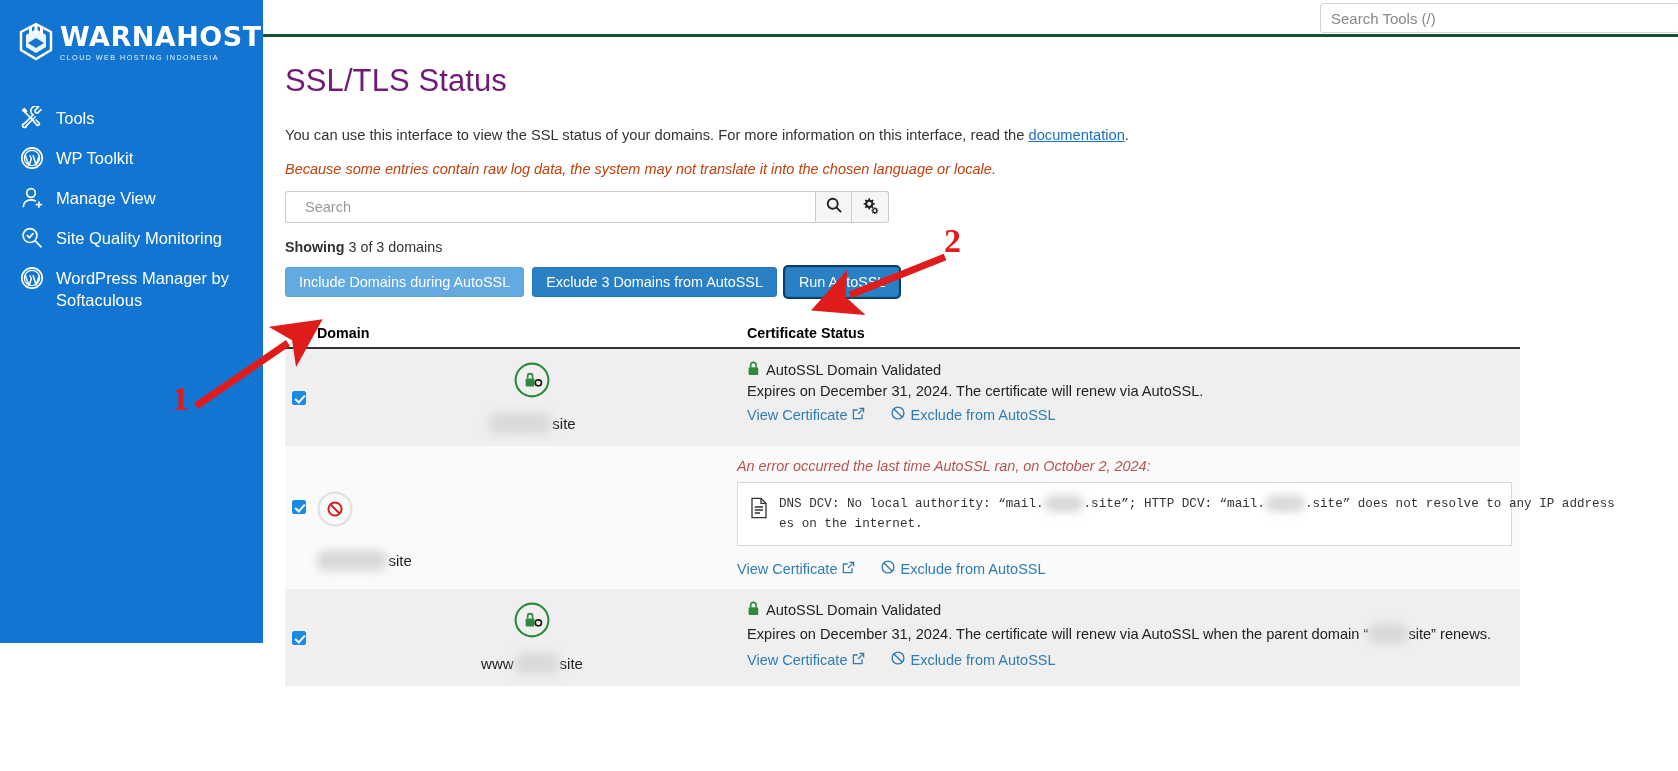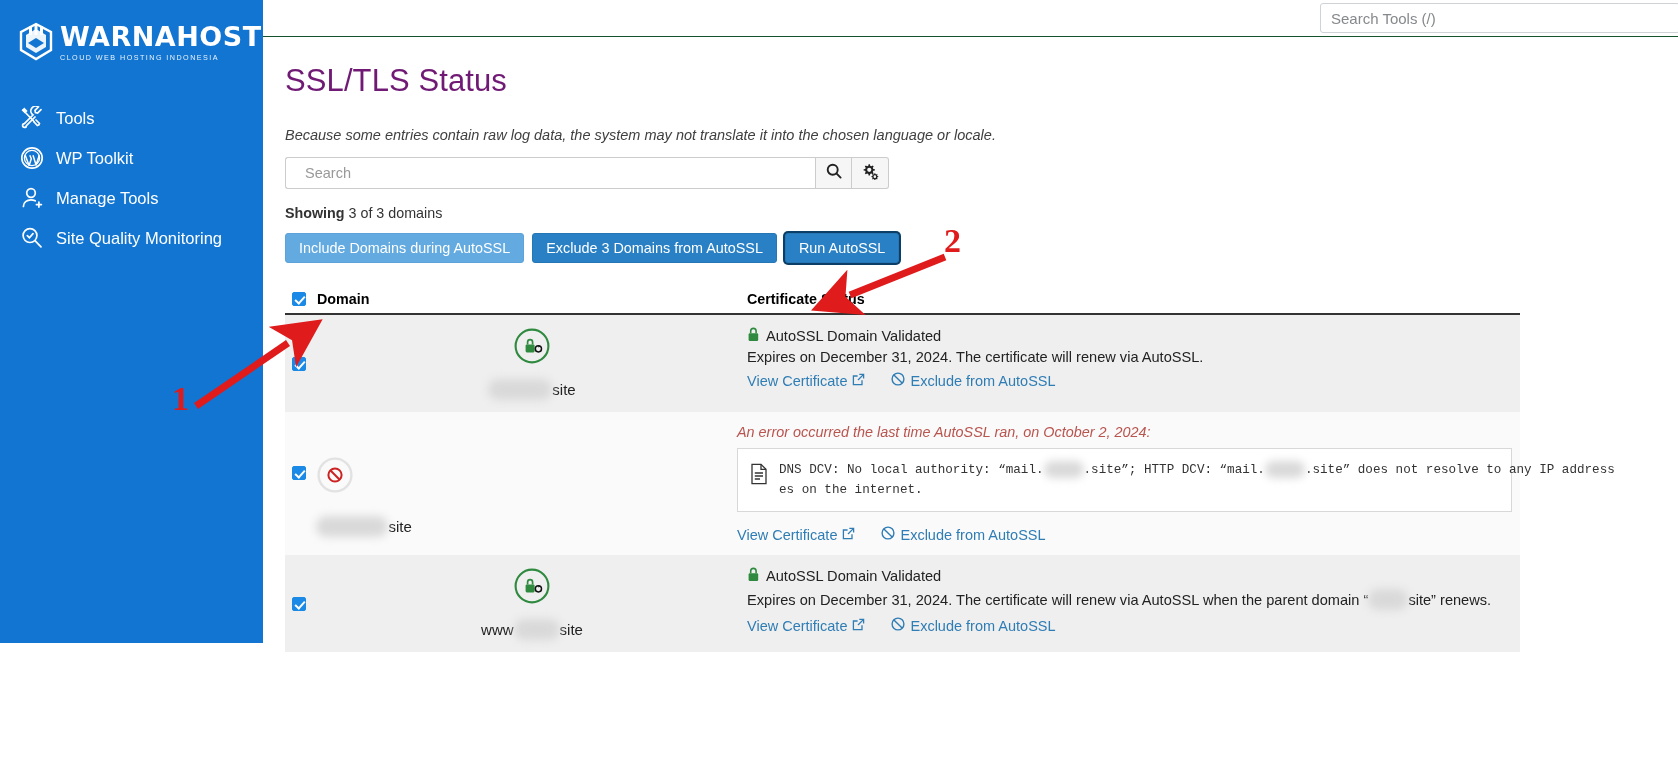--- a/index.html
+++ b/index.html
@@ -40,21 +40,21 @@
     font-size: 16.5px; color: #ffffff; cursor: pointer;
     line-height: 22px;
   }
   .nav-ico { width: 24px; height: 24px; flex: none; display:block; }
   .nav-label { padding-top: 1px; max-width: 200px; }
 
   
   #main { flex: 1; height: 771px; background: #ffffff; position: relative; overflow: hidden; }
   #topbar {
     height: 37px; width: 100%;
-    border-bottom: 1px solid #14532d;
+    border-bottom: 3px solid #14532d;
     background: #fff;
     display: flex; align-items: center; justify-content: flex-end;
     padding-right: 0px;
     position: relative;
   }
   #search-tools {
     width: 360px; height: 30px;
     border: 1px solid #cfd3d7; border-radius: 3px;
     font-size: 15px; color: #6d7377;
     padding: 0 10px;
@@ -65,21 +65,21 @@
   }
   #search-tools::placeholder { color: #86898c; }
 
   #content { padding: 26px 0 0 22px; position: relative; }
   h1#page-title {
     font-size: 31px; font-weight: normal; color: #701a75; margin: 0 0 28px 0;
     letter-spacing: 0.1px;
   }
   .intro { font-size: 14.7px; color: #333; margin: 0 0 18px 0; }
   .intro a { color: #1a6ebd; text-decoration: underline; }
-  .note { font-size: 14.5px; color: #404040; font-style: italic; margin: 0 0 14px 0; }
+  .note { font-size: 14.5px; color: #c2410c; font-style: italic; margin: 0 0 14px 0; }
 
   .search-group { display: flex; width: 604px; height: 32px; margin-bottom: 16px; }
   .search-group input {
     flex: 1; height: 32px; border: 1px solid #ccc; border-right: none;
     border-radius: 3px 0 0 3px; padding: 0 19px; font-size: 14.5px; color: #555;
     outline: none; font-family: "Liberation Sans", sans-serif; background:#fff;
   }
   .search-group input::placeholder { color: #999; }
   .sbtn {
     width: 37px; height: 32px; border: 1px solid #ccc; background: #f6f6f6;
@@ -214,48 +214,61 @@
       </div>
 
       <div class="nav-item">
         <span class="nav-ico">
           <svg width="24" height="24" viewBox="0 0 24 24" fill="none" stroke="#fff" stroke-width="1.7" stroke-linecap="round">
             <circle cx="11" cy="7" r="4.3"></circle>
             <path d="M3.4 20.4 C3.4 16.4 6.8 13.8 11 13.8 C12.6 13.8 14 14.2 15.2 14.8"></path>
             <path d="M16.4 18.6 L21.4 18.6 M18.9 16.1 L18.9 21.1"></path>
           </svg>
         </span>
-        <span class="nav-label">Manage Tools</span>
+        <span class="nav-label">Manage View</span>
       </div>
 
       <div class="nav-item">
         <span class="nav-ico">
           <svg width="24" height="24" viewBox="0 0 24 24" fill="none" stroke="#fff" stroke-width="1.7" stroke-linecap="round">
             <circle cx="10" cy="9.6" r="6.9"></circle>
             <path d="M7.3 9.6 L9.4 11.7 L13 7.6"></path>
             <path d="M15.2 14.8 L21 20.8"></path>
           </svg>
         </span>
         <span class="nav-label">Site Quality Monitoring</span>
       </div>
 
+      <div class="nav-item">
+        <span class="nav-ico">
+          <svg width="24" height="24" viewBox="0 0 24 24">
+            <circle cx="12" cy="12" r="10.2" fill="none" stroke="#fff" stroke-width="1.7"></circle>
+            <circle cx="12" cy="12" r="7.6" fill="none" stroke="#fff" stroke-width="1.3"></circle>
+            <path d="M5.2 9.2 L9.1 19.4 L11.3 12.8 L9.8 9.2 M13 9.2 L16.1 19 L18.6 11.5 C19 10.3 18.9 9.2 18.9 9.2" fill="none" stroke="#fff" stroke-width="1.5" stroke-linejoin="round"></path>
+          </svg>
+        </span>
+        <span class="nav-label">WordPress Manager by Softaculous</span>
+      </div>
 
     </div>
   </div>
 
   <div id="main">
 
     <div id="topbar">
       <input id="search-tools" type="text" placeholder="Search Tools (/)" style="">
     </div>
 
     <div id="content">
 
       <h1 id="page-title">SSL/TLS Status</h1>
 
+      <p class="intro">
+        <span>You can use this interface to view the SSL status of your domains. For more information on this interface, read the </span><a href="#">documentation</a><span>.</span>
+      </p>
 
       <p class="note">Because some entries contain raw log data, the system may not translate it into the chosen language or locale.</p>
 
       <div class="search-group">
         <input type="text" placeholder="Search" style="">
         <div class="sbtn">
           <span>
             <svg width="16" height="16" viewBox="0 0 16 16" fill="none" stroke="#222" stroke-width="1.9" stroke-linecap="round">
               <circle cx="6.7" cy="6.7" r="5"></circle>
                 <path d="M10.4 10.4 L14.6 14.6"></path>

